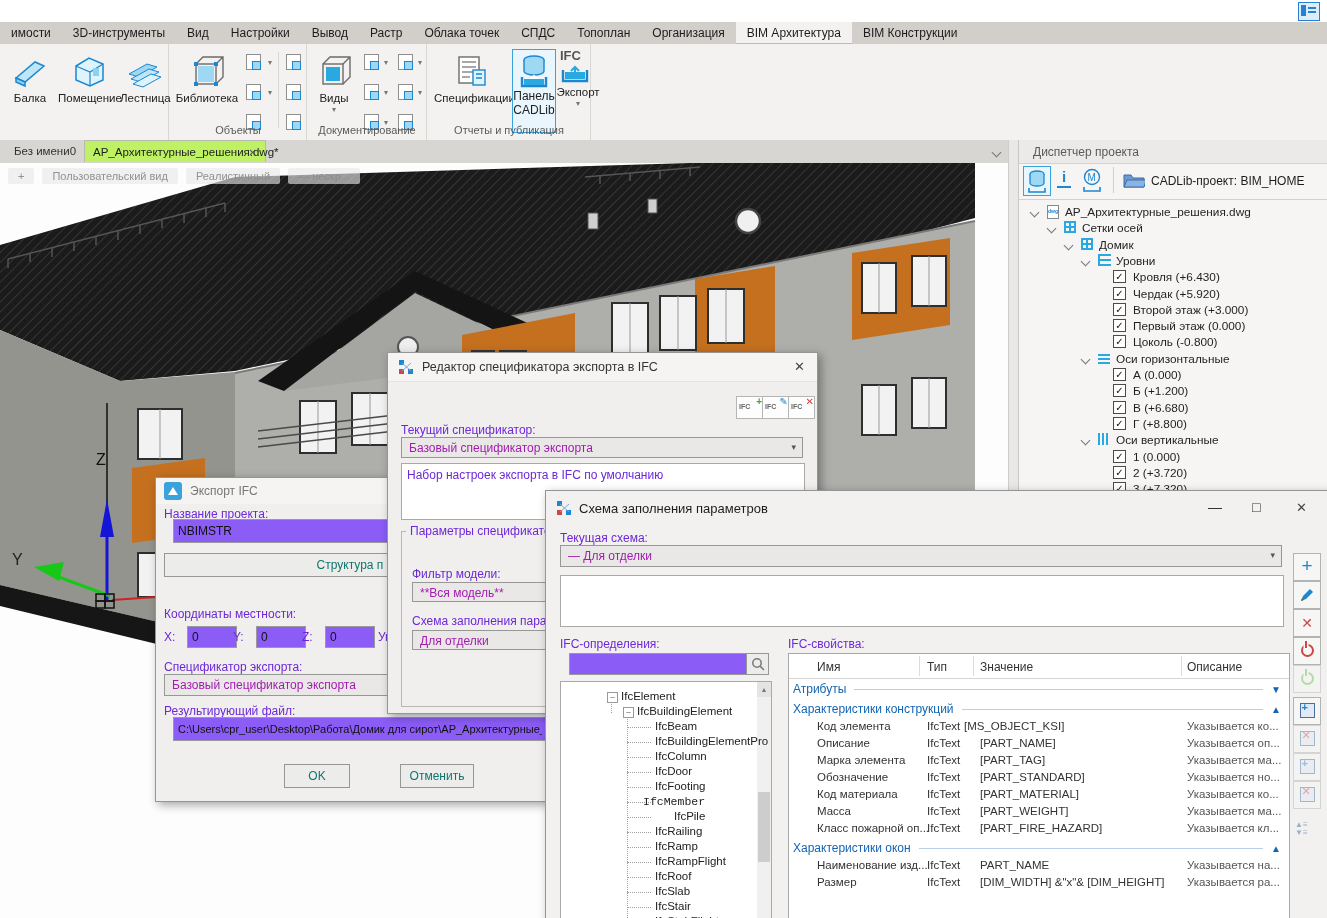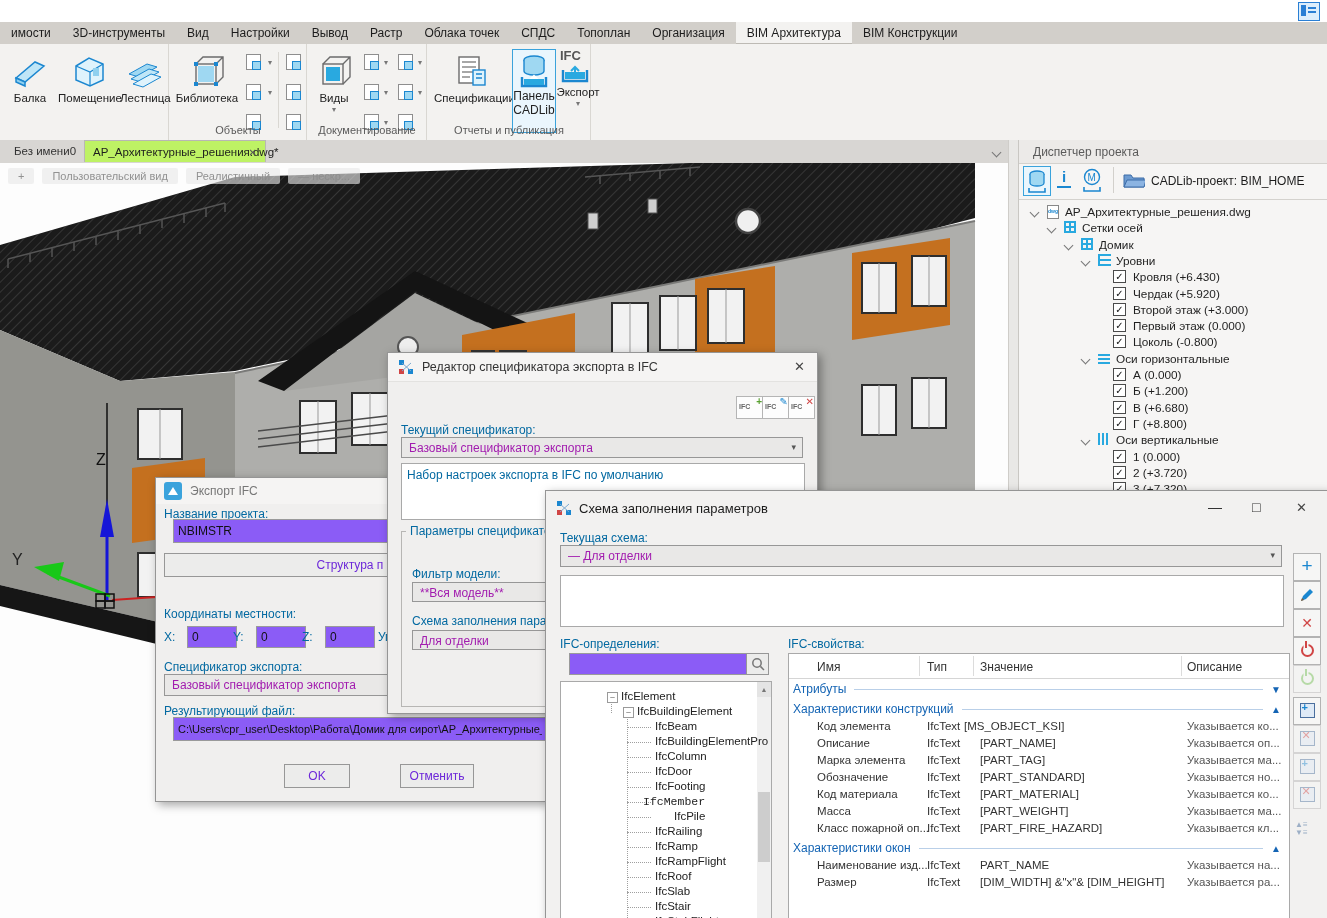--- a/index.html
+++ b/index.html
@@ -51,26 +51,26 @@
   .tic{position:absolute;top:1px;width:12px;height:12px;}
   .tic-grid{background-image:repeating-linear-gradient(0deg,#29a9e0 0 2px,transparent 2px 5px),repeating-linear-gradient(90deg,#29a9e0 0 2px,transparent 2px 5px);}
   .tic-levels{background-image:repeating-linear-gradient(0deg,#29a9e0 0 2px,transparent 2px 5px);width:11px;border-left:2px solid #29a9e0;}
   .tic-haxes{background-image:repeating-linear-gradient(0deg,#29a9e0 0 2px,transparent 2px 4px);width:12px;height:10px;top:3px;}
   .tic-vaxes{background-image:repeating-linear-gradient(90deg,#29a9e0 0 2px,transparent 2px 4px);width:10px;height:12px;}
   .tic-dwg{background:#fff;border:1px solid #888;width:10px;height:12px;}
   .tic-dwg::after{content:"dwg";position:absolute;left:0px;top:2px;font-size:5px;color:#1b87d0;font-weight:bold;}
   
   .dlg{position:absolute;background:#f0efee;border:1px solid #959595;box-shadow:3px 3px 9px rgba(0,0,0,.35);}
   .dtitle{position:absolute;left:0;top:0;width:100%;background:#f5f4f3;}
-  .dtxt{position:absolute;font-size:12px;color:#0369a1;white-space:nowrap;}
+  .dtxt{position:absolute;font-size:12px;color:#6d28d9;white-space:nowrap;}
   .input{position:absolute;background:#8b5cf6;border:1px solid #9a9a9a;font-family:inherit;font-size:12px;color:#111;padding:0 4px;box-sizing:border-box;margin-left:9px;}
   .combo{position:absolute;background:#e9e8e7;border:1px solid #979797;box-sizing:border-box;}
   .combo .cv{position:absolute;left:7px;top:3px;font-size:12px;color:#a21caf;white-space:nowrap;}
   .cmb-ar{position:absolute;right:6px;top:4px;font-size:9px;color:#555;}
-  .btn{position:absolute;background:#ececeb;border:1px solid #979797;font-family:inherit;font-size:12px;color:#6d28d9;text-align:center;box-sizing:border-box;overflow:hidden;white-space:nowrap;}
+  .btn{position:absolute;background:#ececeb;border:1px solid #979797;font-family:inherit;font-size:12px;color:#0f766e;text-align:center;box-sizing:border-box;overflow:hidden;white-space:nowrap;}
   .xclose{position:absolute;font-size:13px;color:#444;}
   .groupbox{position:absolute;border:1px solid #b7b6b4;}
   .ifcbtn{position:absolute;width:25px;height:21px;background:#fdfdfd;border:1px solid #b5b5b5;}
   .ifcbtn .it{position:absolute;left:2px;top:6px;font-size:7px;font-weight:bold;color:#666;}
   .ifcbtn .mark{position:absolute;right:0px;top:-1px;font-size:10px;font-weight:bold;}
   
   .ttool{position:absolute;width:26px;height:26px;background:#f6f6f5;border:1px solid #b3b3b3;text-align:center;}
   .ttool.dis{opacity:.45;}
   .power{position:relative;display:inline-block;margin-top:6px;width:9px;height:9px;border:2px solid #d04545;border-radius:50%;}
   .power::after{content:"";position:absolute;left:2.5px;top:-5px;width:2px;height:7px;background:#d04545;box-shadow:0 0 0 1.5px #f6f6f5;}

